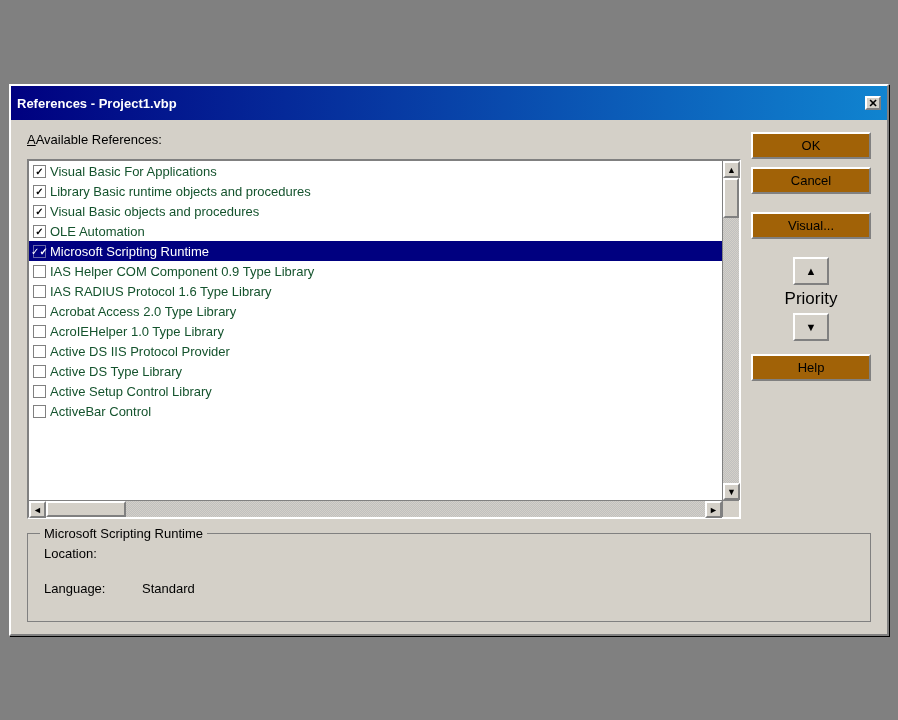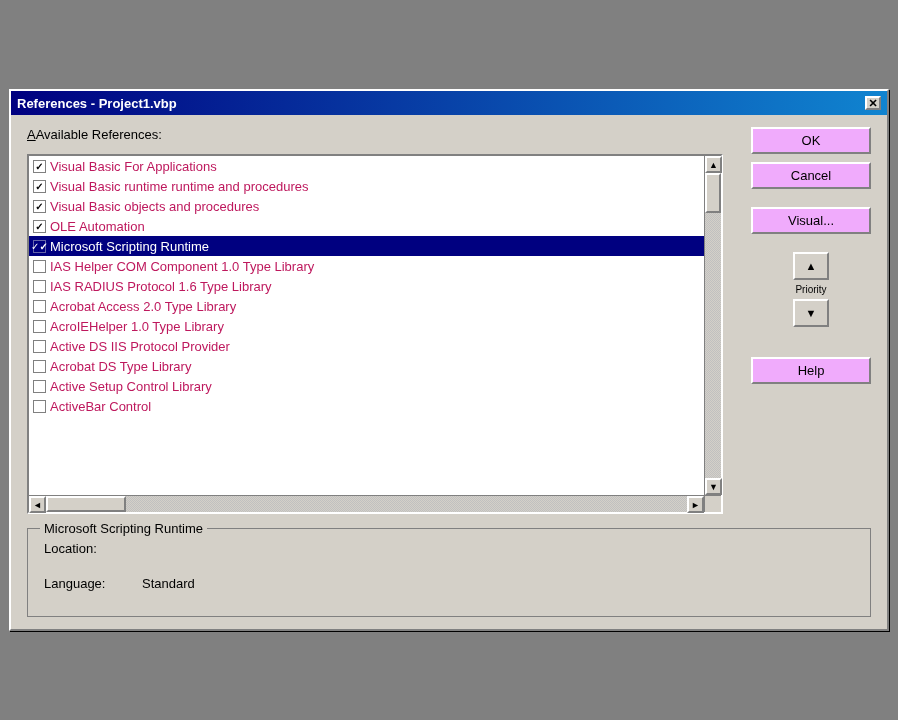--- a/index.html
+++ b/index.html
@@ -28,21 +28,21 @@
       position: relative;
     }
 
     .title-bar {
       background: linear-gradient(to right, #000080, #1084d0);
       color: white;
       padding: 3px 6px;
       display: flex;
       justify-content: space-between;
       align-items: center;
-      height: 24px;
+      height: 34px;
     }
 
     .title-bar-text {
       font-weight: bold;
       font-size: 13px;
       color: white;
     }
 
     .title-bar-close {
       background: #d4d0c8;
@@ -62,21 +62,21 @@
 
     .dialog-content {
       padding: 12px 16px 12px 16px;
       display: flex;
       flex-direction: column;
       gap: 10px;
     }
 
     .main-area {
       display: flex;
-      gap: 28px;
+      gap: 10px;
     }
 
     .left-panel {
       flex: 1;
       display: flex;
       flex-direction: column;
       gap: 8px;
     }
 
     .available-label {
@@ -135,21 +135,21 @@
     }
 
     .list-item .checkbox.checked::after {
       content: "✓";
       font-size: 10px;
       font-weight: bold;
     }
 
     .item-text {
       font-size: 13px;
-      color: #be185d;
+      color: #14532d;
     }
 
     .scrollbar-v {
       position: absolute;
       right: 0;
       top: 0;
       width: 17px;
       height: calc(100% - 17px);
       background: #d4d0c8;
       border-left: 1px solid #808080;
@@ -227,42 +227,42 @@
 
     .right-panel {
       display: flex;
       flex-direction: column;
       gap: 8px;
       width: 120px;
       align-items: stretch;
     }
 
     .win-button {
-      background: #f0abfc;
+      background: #a16207;
       border: 2px solid;
       border-color: #ffffff #808080 #808080 #ffffff;
       padding: 4px 8px;
       font-size: 13px;
       font-family: inherit;
       cursor: pointer;
       min-width: 80px;
       text-align: center;
       min-height: 26px;
     }
 
     .priority-section {
       display: flex;
       flex-direction: column;
       align-items: center;
       gap: 4px;
       margin-top: 10px;
     }
 
     .priority-label {
-      font-size: 10px;
+      font-size: 17px;
     }
 
     .priority-btn {
       background: #d4d0c8;
       border: 2px solid;
       border-color: #ffffff #808080 #808080 #ffffff;
       width: 36px;
       height: 28px;
       display: flex;
       align-items: center;
@@ -340,41 +340,41 @@
           <div class="list-scroll-area">
             <div class="list-items">
 
               <div class="list-item">
                 <div class="checkbox checked"></div>
                 <span class="item-text">Visual Basic For Applications</span>
               </div>
 
               <div class="list-item">
                 <div class="checkbox checked"></div>
-                <span class="item-text">Visual Basic runtime runtime and procedures</span>
+                <span class="item-text">Library Basic runtime objects and procedures</span>
               </div>
 
               <div class="list-item">
                 <div class="checkbox checked"></div>
                 <span class="item-text">Visual Basic objects and procedures</span>
               </div>
 
               <div class="list-item">
                 <div class="checkbox checked"></div>
                 <span class="item-text">OLE Automation</span>
               </div>
 
               <div class="list-item selected">
                 <div class="checkbox checked" style="background:#000080; border-color:#6666aa; color:white;">✓</div>
                 <span class="item-text">Microsoft Scripting Runtime</span>
               </div>
 
               <div class="list-item">
                 <div class="checkbox"></div>
-                <span class="item-text">IAS Helper COM Component 1.0 Type Library</span>
+                <span class="item-text">IAS Helper COM Component 0.9 Type Library</span>
               </div>
 
               <div class="list-item">
                 <div class="checkbox"></div>
                 <span class="item-text">IAS RADIUS Protocol 1.6 Type Library</span>
               </div>
 
               <div class="list-item">
                 <div class="checkbox"></div>
                 <span class="item-text">Acrobat Access 2.0 Type Library</span>
@@ -386,21 +386,21 @@
               </div>
 
 
               <div class="list-item">
                 <div class="checkbox"></div>
                 <span class="item-text">Active DS IIS Protocol Provider</span>
               </div>
 
               <div class="list-item">
                 <div class="checkbox"></div>
-                <span class="item-text">Acrobat DS Type Library</span>
+                <span class="item-text">Active DS Type Library</span>
               </div>
 
               <div class="list-item">
                 <div class="checkbox"></div>
                 <span class="item-text">Active Setup Control Library</span>
               </div>
 
               <div class="list-item">
                 <div class="checkbox"></div>
                 <span class="item-text">ActiveBar Control</span>
@@ -437,21 +437,21 @@
         <div class="priority-section">
           <div class="priority-btn">
             <span>▲</span>
           </div>
           <span class="priority-label">Priority</span>
           <div class="priority-btn">
             <span>▼</span>
           </div>
         </div>
 
-        <button class="win-button" style="margin-top:22px;">Help</button>
+        <button class="win-button" style="margin-top:5px;">Help</button>
       </div>
 
     </div>
 
     <div class="info-section">
       <span class="info-legend">Microsoft Scripting Runtime</span>
       <div class="info-row">
         <span class="info-label">Location:</span>
       </div>
       <div class="info-row">

